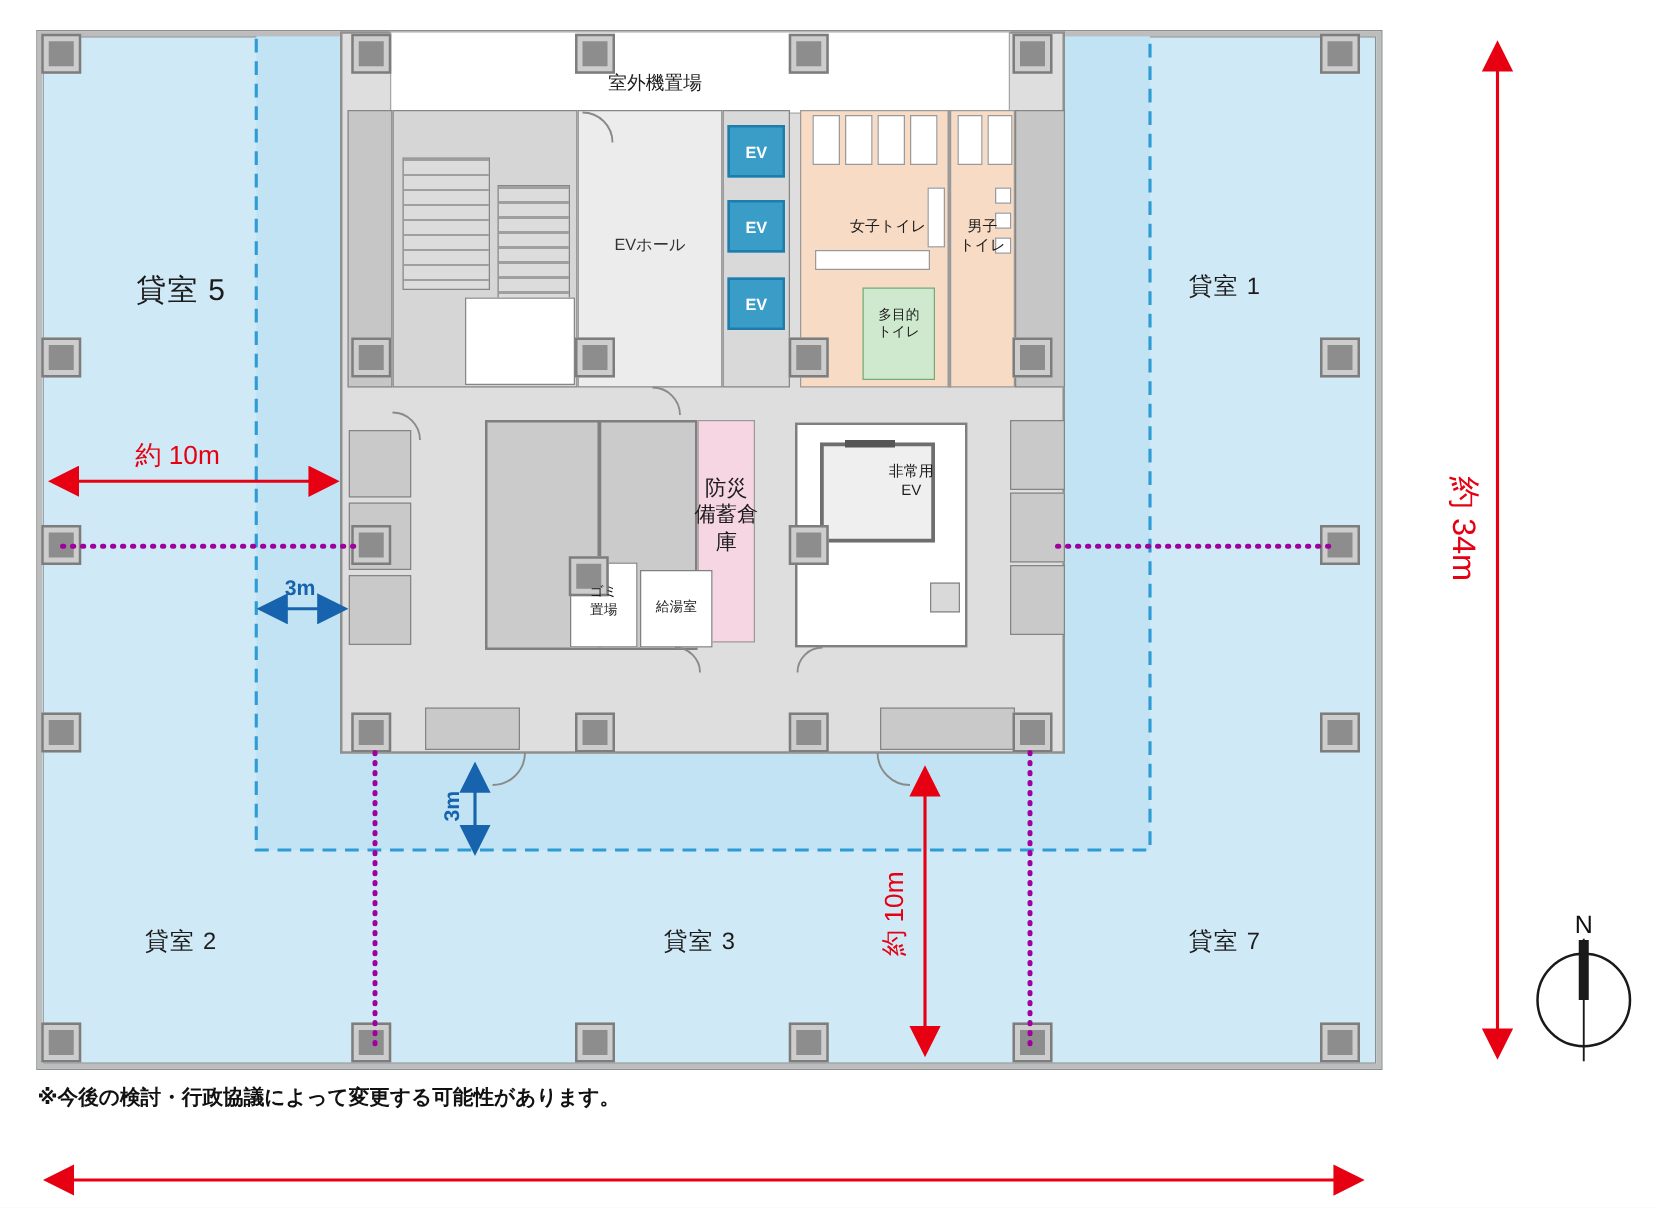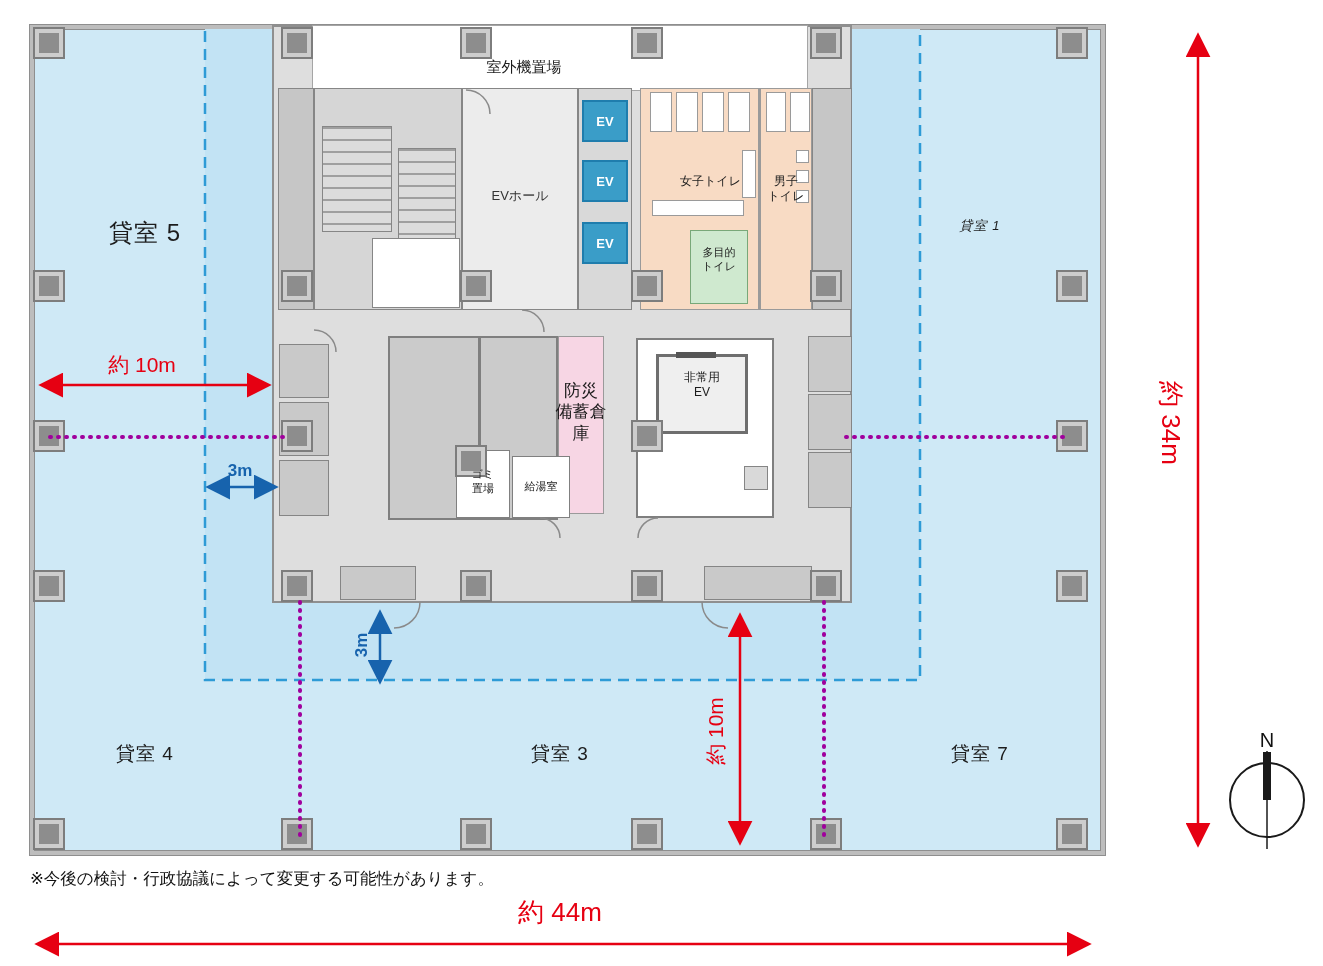--- a/index.html
+++ b/index.html
@@ -152,44 +152,43 @@
     </g>
 
     <g>
       <circle cx="1267" cy="800" r="37" fill="#ffffff" stroke="#1a1a1a" stroke-width="2"></circle>
       <line x1="1267" y1="751" x2="1267" y2="849" stroke="#1a1a1a" stroke-width="1.5"></line>
       <rect x="1263" y="752" width="8" height="48" fill="#1a1a1a"></rect>
     </g>
   </svg>
 
   <div class="lbl" style="left:83px;top:218px;width:124px;font-size:24px;letter-spacing:1px;">貸室 5</div>
-  <div class="lbl" style="left:918px;top:218px;width:124px;font-size:13px;letter-spacing:1px;font-style:italic;">貸室 1</div>
-  <div class="lbl" style="left:83px;top:742px;width:124px;font-size:19px;letter-spacing:1px;">貸室 4</div>
+  <div class="lbl" style="left:918px;top:218px;width:124px;font-size:19px;letter-spacing:1px;">貸室 1</div>
+  <div class="lbl" style="left:83px;top:742px;width:124px;font-size:19px;letter-spacing:1px;">貸室 2</div>
   <div class="lbl" style="left:498px;top:742px;width:124px;font-size:19px;letter-spacing:1px;">貸室 3</div>
   <div class="lbl" style="left:918px;top:742px;width:124px;font-size:19px;letter-spacing:1px;">貸室 7</div>
 
   <div class="lbl" style="left:312px;top:58px;width:424px;font-size:15px;">室外機置場</div>
   <div class="lbl" style="left:462px;top:188px;width:116px;font-size:13px;color:#333;">EVホール</div>
   <div class="lbl" style="left:642px;top:174px;width:137px;font-size:12px;">女子トイレ</div>
   <div class="lbl" style="left:762px;top:174px;width:48px;font-size:12px;">男子
 トイレ</div>
   <div class="lbl" style="left:690px;top:246px;width:58px;font-size:11px;">多目的
 トイレ</div>
   <div class="lbl" style="left:552px;top:380px;width:58px;font-size:17px;">防災
 備蓄倉庫</div>
-  <div class="lbl" style="left:656px;top:370px;width:92px;font-size:12px;">非常用
+  <div class="lbl" style="left:656px;top:370px;width:92px;font-size:12px;padding-left:27px;">非常用
 EV</div>
   <div class="lbl" style="left:456px;top:468px;width:54px;font-size:11px;">ゴミ
 置場</div>
   <div class="lbl" style="left:512px;top:480px;width:58px;font-size:11px;">給湯室</div>
 
   <div class="lbl red" style="left:72px;top:352px;width:140px;font-size:21px;">約 10m</div>
   <div class="lbl blue" style="left:198px;top:460px;width:84px;font-size:17px;">3m</div>
   <div class="lbl blue" style="left:334px;top:634px;width:56px;height:22px;font-size:17px;transform:rotate(-90deg);">3m</div>
   <div class="lbl red" style="left:658px;top:718px;width:116px;height:26px;font-size:21px;transform:rotate(-90deg);">約 10m</div>
   <div class="lbl red" style="left:1114px;top:408px;width:116px;height:30px;font-size:26px;transform:rotate(90deg);">約 34m</div>
-  <div class="lbl red" style="left:428px;top:896px;width:264px;font-size:26px;">約 44m</div>
 
   <div class="lbl" style="left:1251px;top:728px;width:32px;font-size:20px;color:#111;">N</div>
 
-  <div class="lbl" style="left:30px;top:868px;width:640px;font-size:16.5px;text-align:left;color:#111;">※今後の検討・行政協議によって変更する可能性があります。</div>
+  <div class="lbl" style="left:30px;top:868px;width:640px;font-size:16.5px;text-align:left;color:#111;font-weight:bold;">※今後の検討・行政協議によって変更する可能性があります。</div>
 
 </div>
 
 </body></html>

